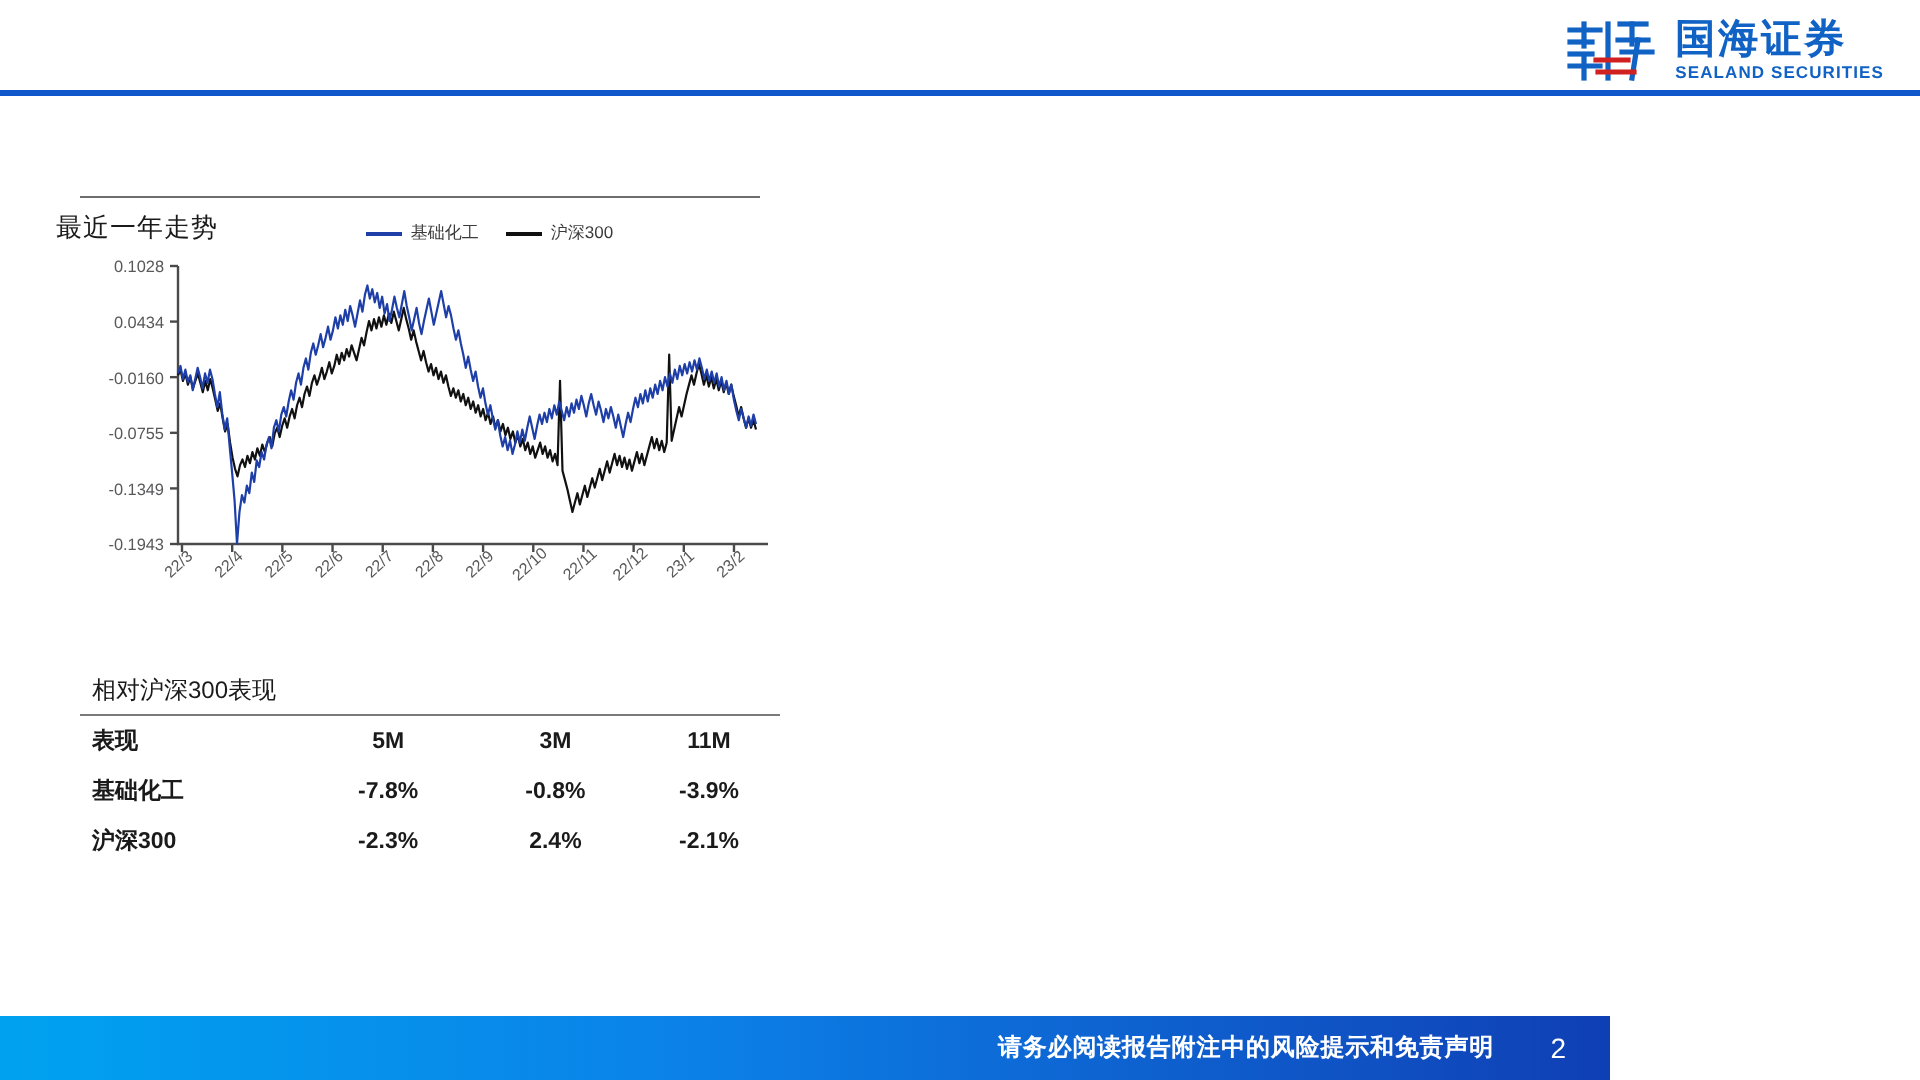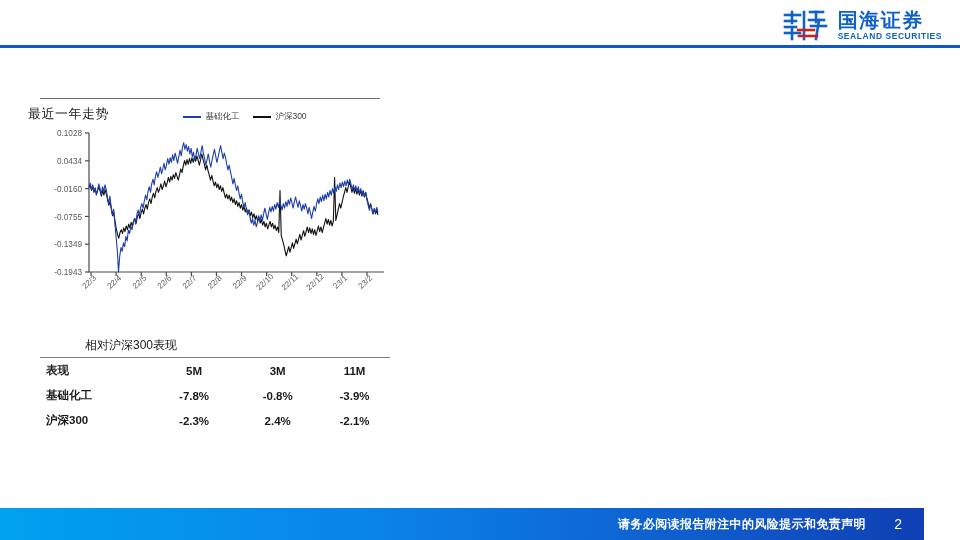--- a/index.html
+++ b/index.html
@@ -49,41 +49,41 @@
     display:flex;align-items:center;gap:14px;justify-content:center;
   }
   .lg-item{display:flex;align-items:center;gap:4px;}
   .lg-swatch{display:block;width:18px;height:2px;}
   .lg-label{font-size:8.5px;color:#3b3b3b;white-space:nowrap;}
   .chart-svg{position:absolute;left:0;top:0;}
 
   
   .tbl-title{
     position:absolute;left:46px;top:337px;
-    font-size:12px;color:#1a1a1a;white-space:nowrap;margin-left:39px;
+    font-size:12px;color:#1a1a1a;white-space:nowrap;
   }
   .perf-table{
     position:absolute;left:40px;top:357px;width:350px;
     border-collapse:collapse;
   }
   .perf-table thead tr{border-top:1px solid #7a7a7a;}
   .perf-table th,.perf-table td{
     font-size:11.5px;font-weight:bold;color:#1a1a1a;
     padding:5px 0 5px 0;height:14px;text-align:center;
   }
   .perf-table th:first-child,.perf-table td:first-child{
     text-align:left;padding-left:6px;width:108px;
   }
   .perf-table th:nth-child(2),.perf-table td:nth-child(2){width:86px;}
   .perf-table th:nth-child(3),.perf-table td:nth-child(3){width:84px;}
   .perf-table th:nth-child(4),.perf-table td:nth-child(4){width:72px;}
 
   
   .footer{
-    position:absolute;left:0;top:508px;width:924px;height:32px;
+    position:absolute;left:0;top:508px;width:805px;height:32px;
     background:linear-gradient(90deg,#00a2f0 0%,#0b82e8 42%,#0f57c8 80%,#0f3fb4 100%);
   }
   .footer-text{
     position:absolute;right:58px;top:50%;transform:translateY(-50%);
     font-size:12px;color:#ffffff;font-weight:bold;white-space:nowrap;
     letter-spacing:.4px;
   }
   .footer-page{
     position:absolute;right:22px;top:50%;transform:translateY(-50%);
     font-size:14px;color:#ffffff;font-weight:normal;

